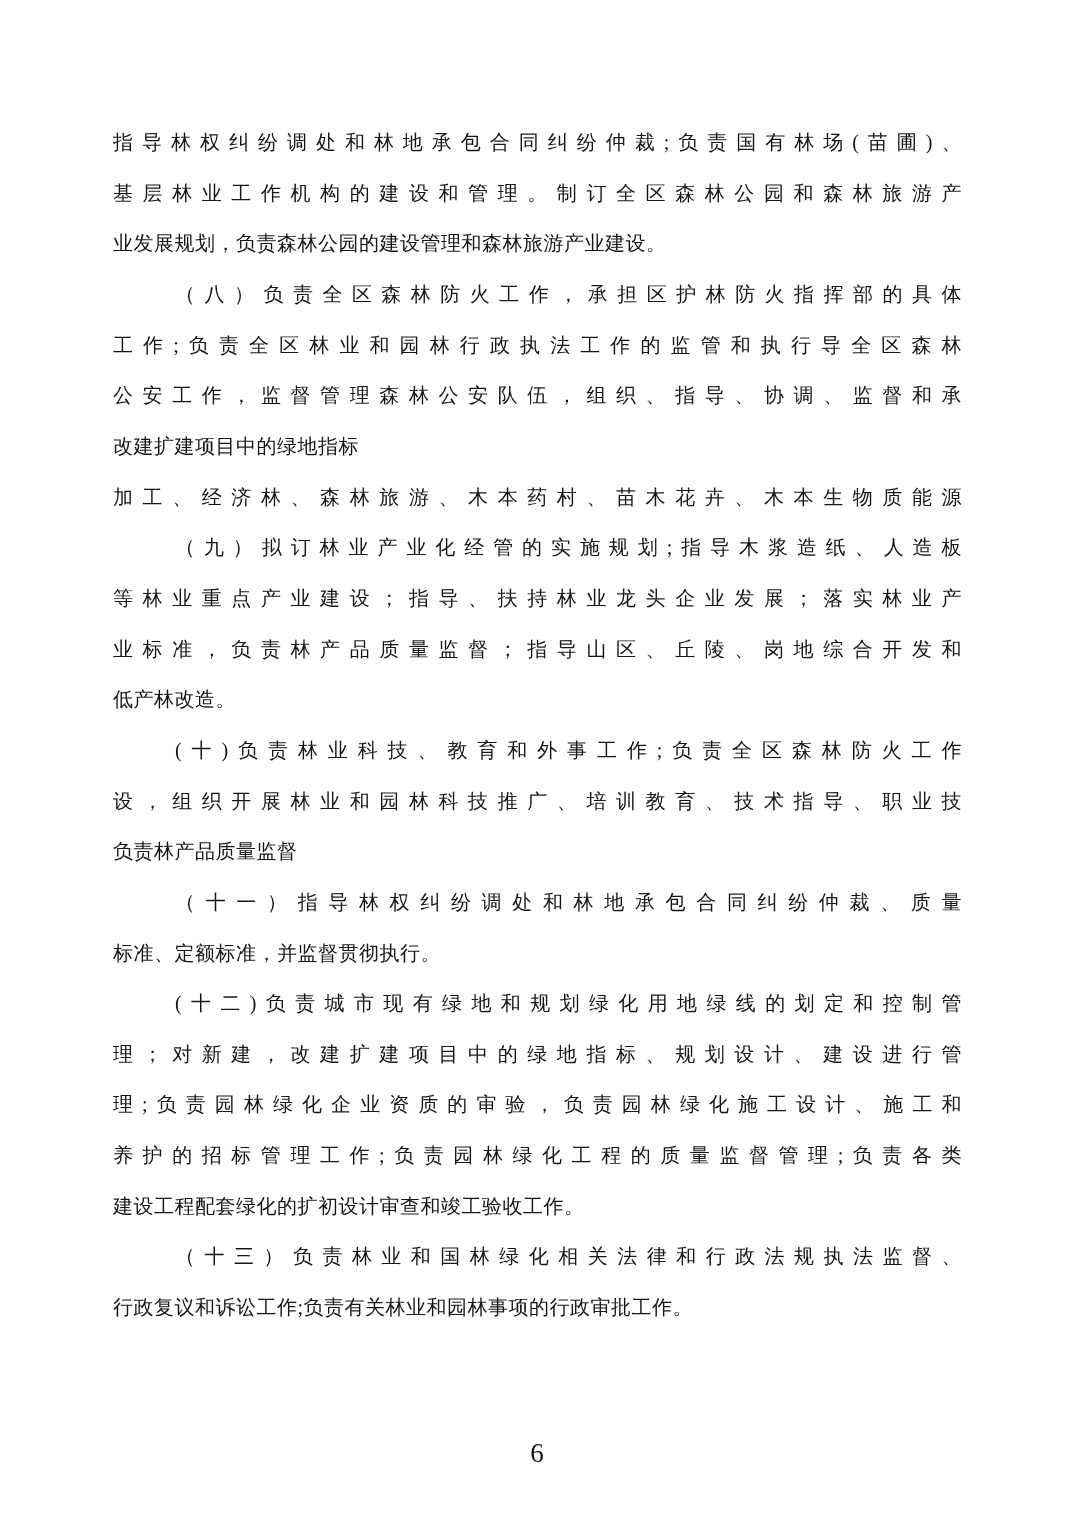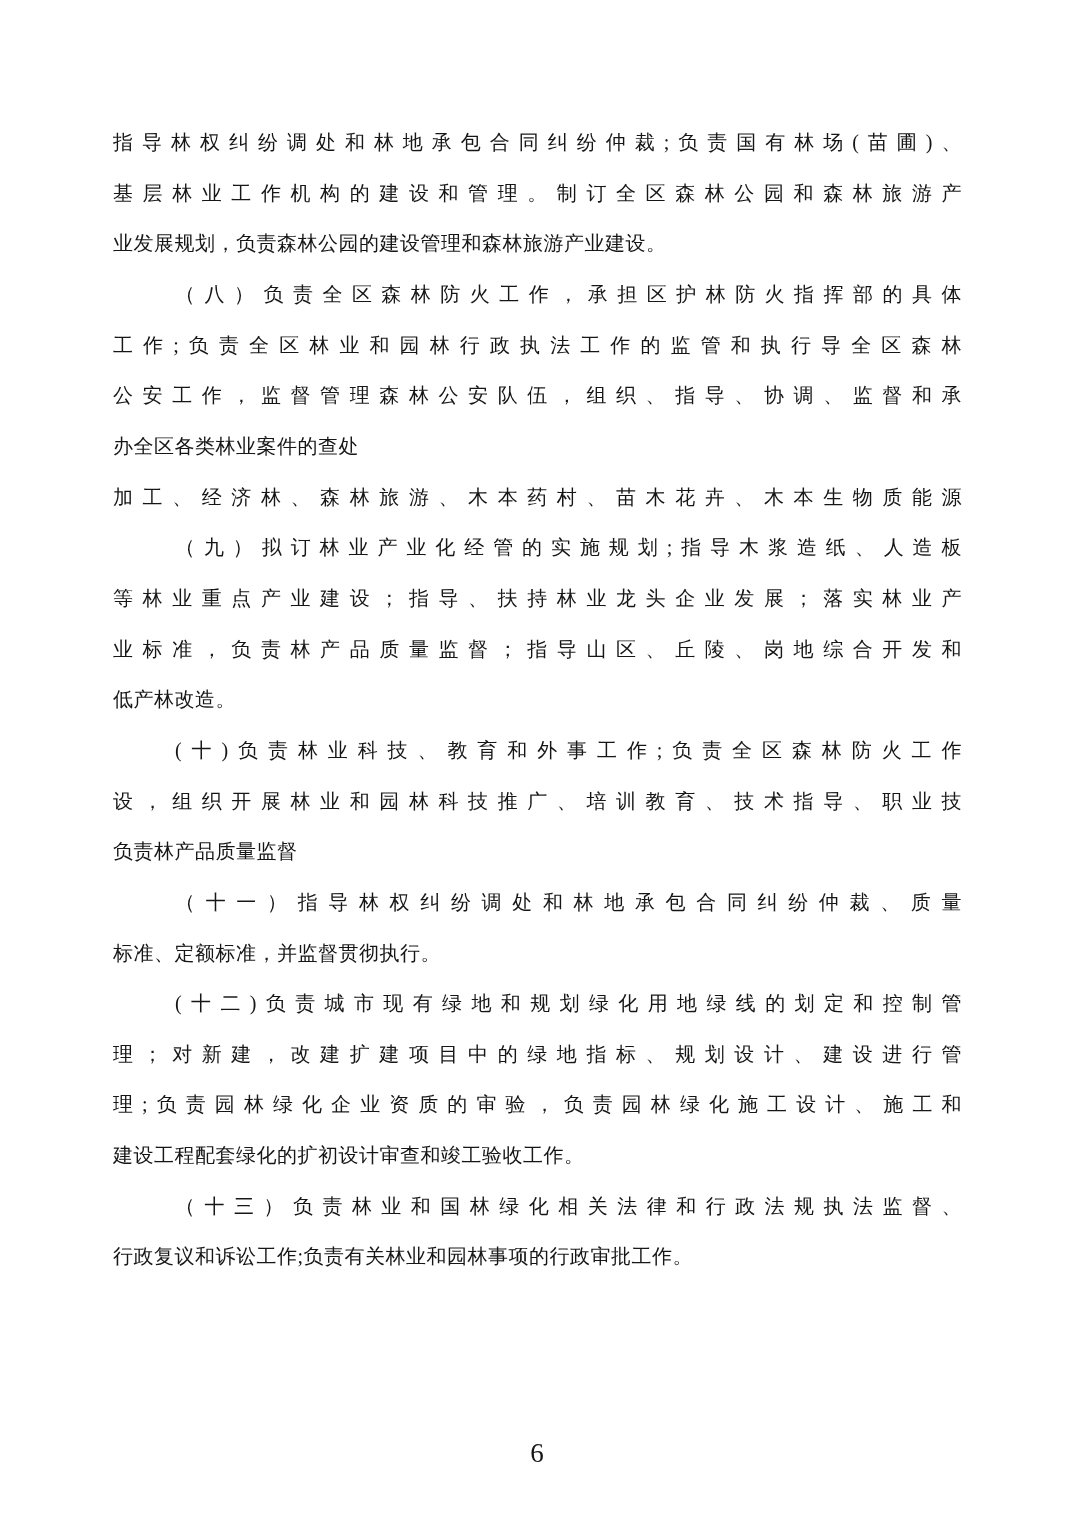--- a/index.html
+++ b/index.html
@@ -43,32 +43,33 @@
 <body>
 
 <div class="page">
   <div class="text-block">
     <div class="ln">指导林权纠纷调处和林地承包合同纠纷仲裁;负责国有林场(苗圃)、</div>
     <div class="ln">基层林业工作机构的建设和管理。制订全区森林公园和森林旅游产</div>
     <div class="ln end">业发展规划，负责森林公园的建设管理和森林旅游产业建设。</div>
     <div class="ln in">（八）负责全区森林防火工作，承担区护林防火指挥部的具体</div>
     <div class="ln">工作;负责全区林业和园林行政执法工作的监管和执行导全区森林</div>
     <div class="ln">公安工作，监督管理森林公安队伍，组织、指导、协调、监督和承</div>
-    <div class="ln end">办全区各类林业案件的查处</div>
+    <div class="ln end">改建扩建项目中的绿地指标</div>
     <div class="ln">加工、经济林、森林旅游、木本药村、苗木花卉、木本生物质能源</div>
     <div class="ln in">（九）拟订林业产业化经管的实施规划;指导木浆造纸、人造板</div>
     <div class="ln">等林业重点产业建设；指导、扶持林业龙头企业发展；落实林业产</div>
     <div class="ln">业标准，负责林产品质量监督；指导山区、丘陵、岗地综合开发和</div>
     <div class="ln end">低产林改造。</div>
     <div class="ln in">(十)负责林业科技、教育和外事工作;负责全区森林防火工作</div>
     <div class="ln">设，组织开展林业和园林科技推广、培训教育、技术指导、职业技</div>
     <div class="ln end">负责林产品质量监督</div>
     <div class="ln in">（十一）指导林权纠纷调处和林地承包合同纠纷仲裁、质量</div>
     <div class="ln end">标准、定额标准，并监督贯彻执行。</div>
     <div class="ln in">(十二)负责城市现有绿地和规划绿化用地绿线的划定和控制管</div>
     <div class="ln">理；对新建，改建扩建项目中的绿地指标、规划设计、建设进行管</div>
     <div class="ln">理;负责园林绿化企业资质的审验，负责园林绿化施工设计、施工和</div>
+    <div class="ln">养护的招标管理工作;负责园林绿化工程的质量监督管理;负责各类</div>
     <div class="ln end">建设工程配套绿化的扩初设计审查和竣工验收工作。</div>
     <div class="ln in">（十三）负责林业和国林绿化相关法律和行政法规执法监督、</div>
     <div class="ln end">行政复议和诉讼工作;负责有关林业和园林事项的行政审批工作。</div>
   </div>
   <div class="pageno">6</div>
 </div>
 
 </body></html>

